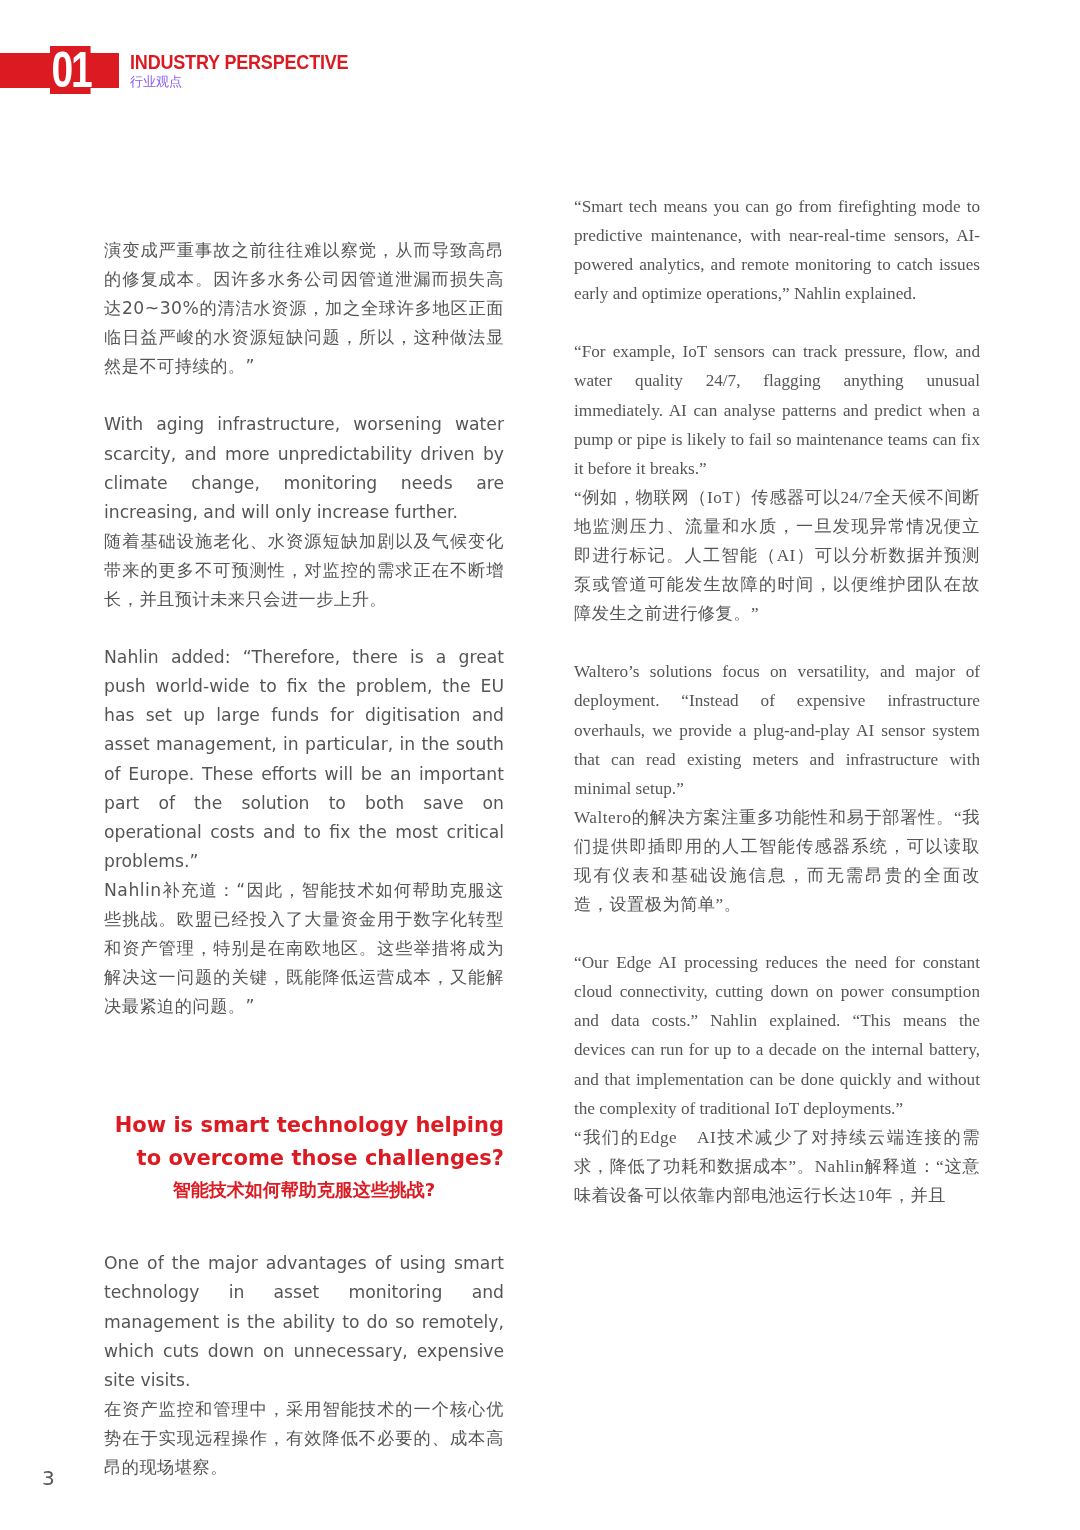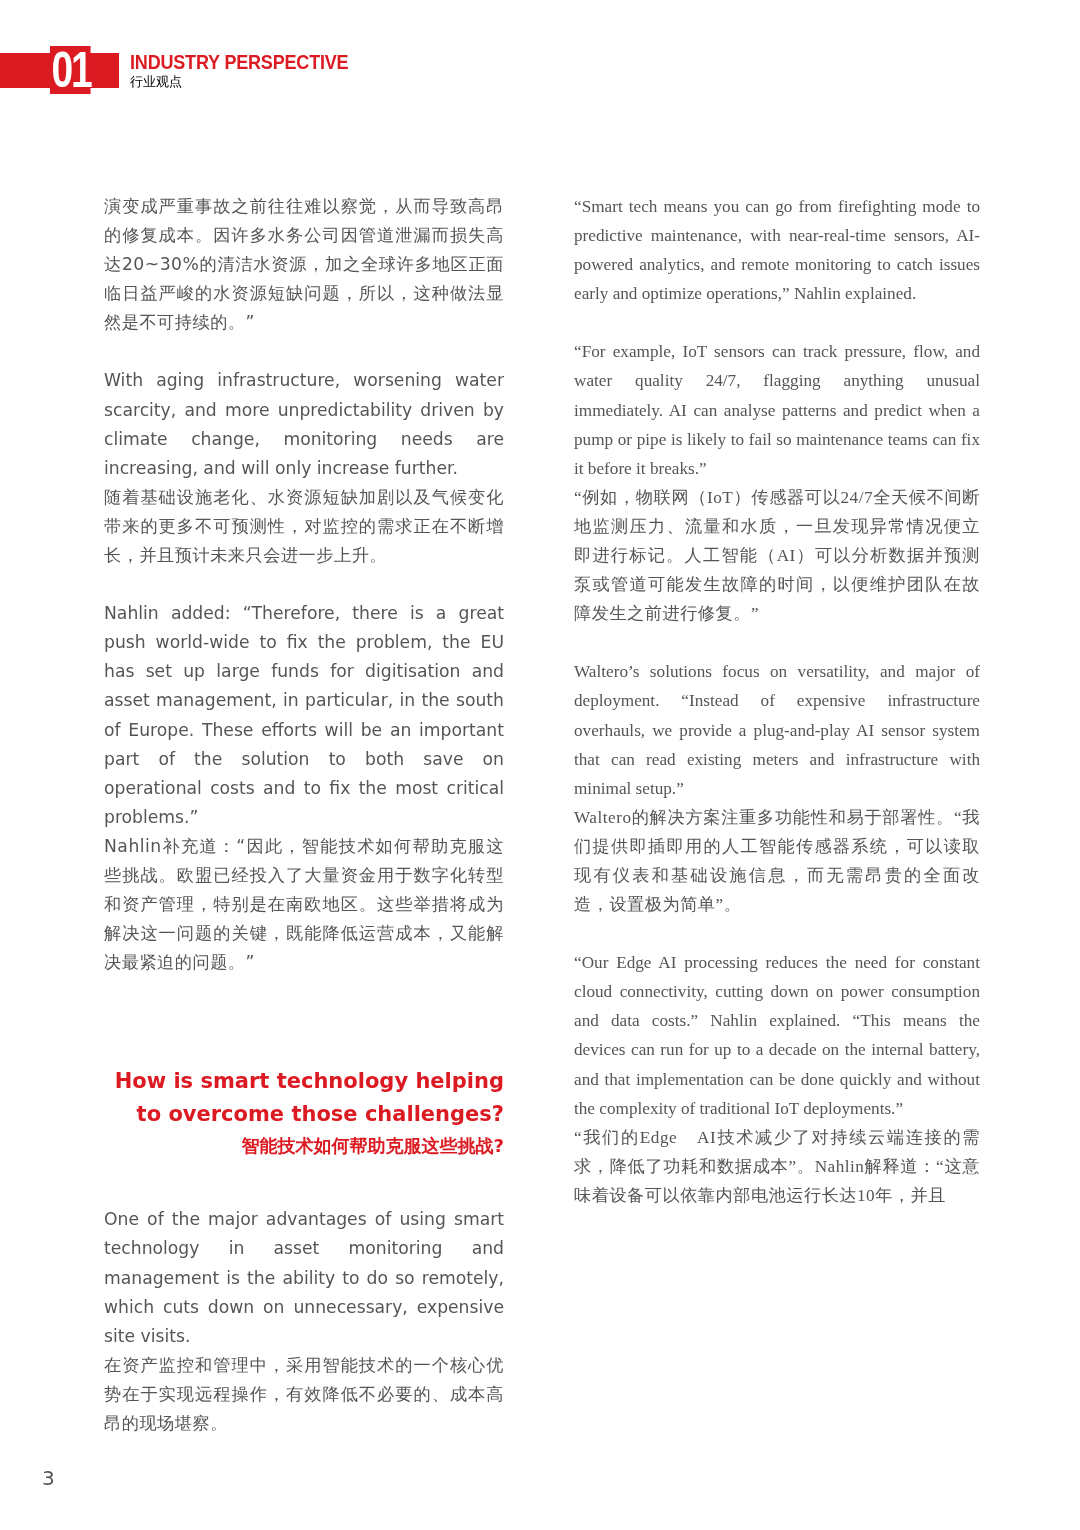--- a/index.html
+++ b/index.html
@@ -17,35 +17,35 @@
     line-height: 48px; color: #ffffff; letter-spacing: -3px; transform: scaleX(0.78); transform-origin: left center;
     background: #dc1a22; padding: 0 2px;
   }
   .section-title {
     position: absolute; left: 130px; top: 51px;
     font-family: "Liberation Sans", sans-serif; font-weight: bold; font-size: 20px; line-height: 22px;
     color: #dc1a22; transform: scaleX(0.9); transform-origin: left center; letter-spacing: -0.2px;
   }
   .section-sub {
     position: absolute; left: 130px; top: 74px;
-    font-size: 13px; line-height: 16px; color: #000000;
+    font-size: 13px; line-height: 16px; color: #8b5cf6;
   }
   .col {
     position: absolute; top: 192px; width: 400px;
     font-size: 17.2px; line-height: 29.1px; color: #555555; text-align: justify;
   }
-  .col.left { left: 104px; }
+  .col.left { left: 104px; margin-top: 44px; }
   .col.right { left: 574px; width: 406px; font-family: Liberation Serif, serif; }
   .col p { margin: 0; }
   .gap { height: 29px; }
   .heading-en {
     color: #dc1a22; font-weight: bold; font-size: 21px; line-height: 33px; text-align: right;
   }
   .heading-zh {
-    color: #dc1a22; font-weight: bold; font-size: 18px; line-height: 30px; text-align: right;
+    color: #dc1a22; font-weight: bold; font-size: 18px; line-height: 30px; text-align: center;
   }
   .page-number {
     position: absolute; left: 42px; top: 1466px; font-size: 20px; color: #555555;
   }
   .zh { letter-spacing: 0.5px; }
 </style>
 </head>
 <body>
 
 <div class="header">

